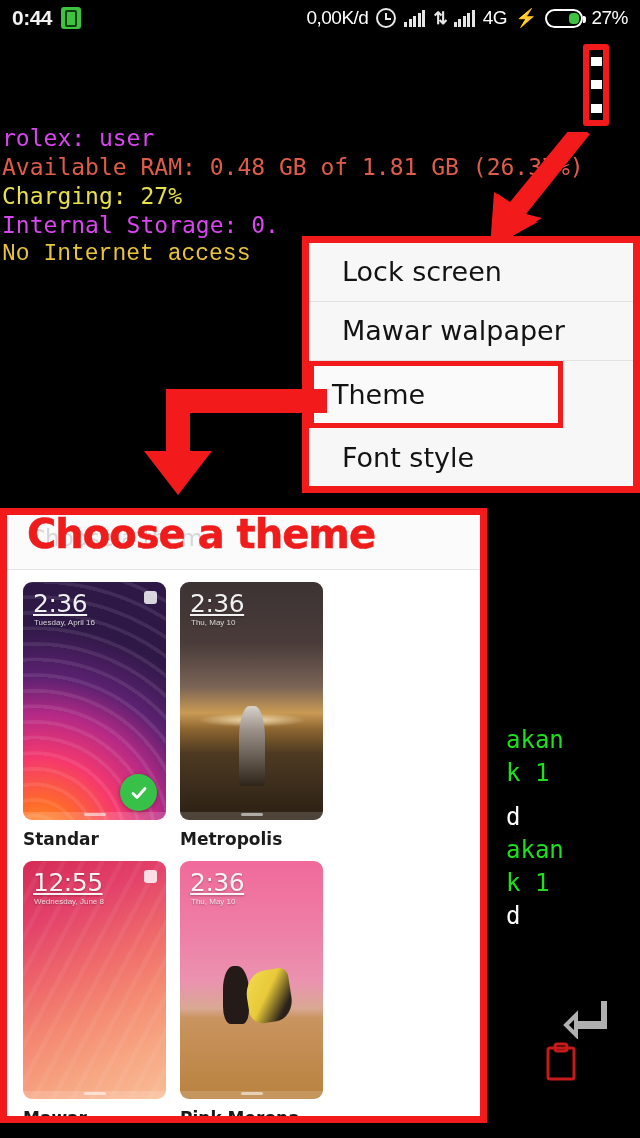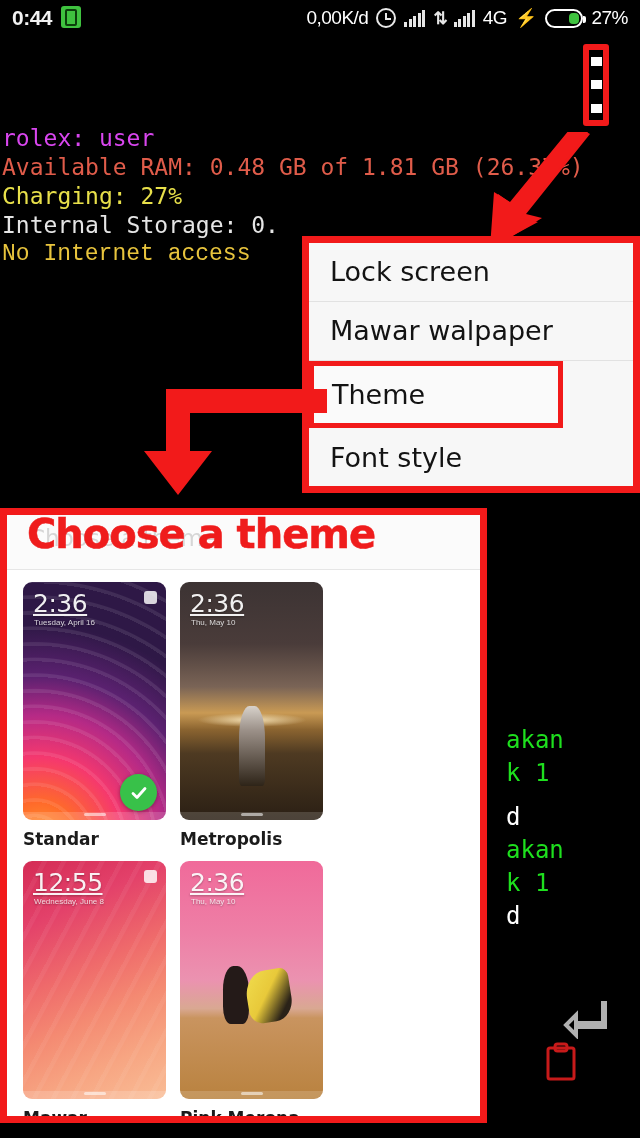--- a/index.html
+++ b/index.html
@@ -17,21 +17,21 @@
   #status-bar {
     position: absolute;
     top: 0; left: 0;
     width: 640px; height: 36px;
     background: #000;
     display: flex;
     align-items: center;
     padding: 0 12px;
     z-index: 30;
   }
-  .sb-left { display: flex; gap: 9px; }
+  .sb-left { display: flex; align-items: center; gap: 9px; }
   .sb-clock {
     color: #f2f2f2;
     font-size: 21px;
     font-weight: bold;
     letter-spacing: -0.5px;
   }
   .sb-batt-green {
     width: 20px; height: 22px;
     background: #3fc23f;
     border-radius: 3px;
@@ -153,21 +153,21 @@
     position: absolute;
     top: 920px; left: 2px;
     font-size: 24px;
     line-height: 33px;
   }
 
   .c-orange { color: #d946ef; }
   .c-red    { color: #e05c4a; }
   .c-yellow { color: #e8e04a; }
   .c-blue   { color: #3fa9e8; }
-  .c-purple { color: #e5e5e5; }
+  .c-purple { color: #d946ef; }
   .c-gold   { color: #e8c43d; font-family: Liberation Mono, monospace; }
   .c-green  { color: #1ee01e; }
   .c-white  { color: #ffffff; }
 
   
   #enter-key-icon {
     position: absolute;
     top: 963px; left: 563px;
     width: 44px; height: 40px;
     z-index: 2;
@@ -215,21 +215,21 @@
     border: 7px solid #f21a1a;
     background: #f7f7f7;
     z-index: 22;
     display: flex;
     flex-direction: column;
   }
   .menu-item {
     flex: 1;
     display: flex;
     align-items: center;
-    padding-left: 21px;
+    padding-left: 33px;
     font-size: 27px;
     color: #131313;
     font-family: "DejaVu Sans", sans-serif;
     border-bottom: 1px solid #e2e2e2;
     position: relative;
   }
   .menu-item:last-child { border-bottom: none; }
   .menu-item.selected {
     border: 5px solid #f21a1a;
     padding-left: 18px;

